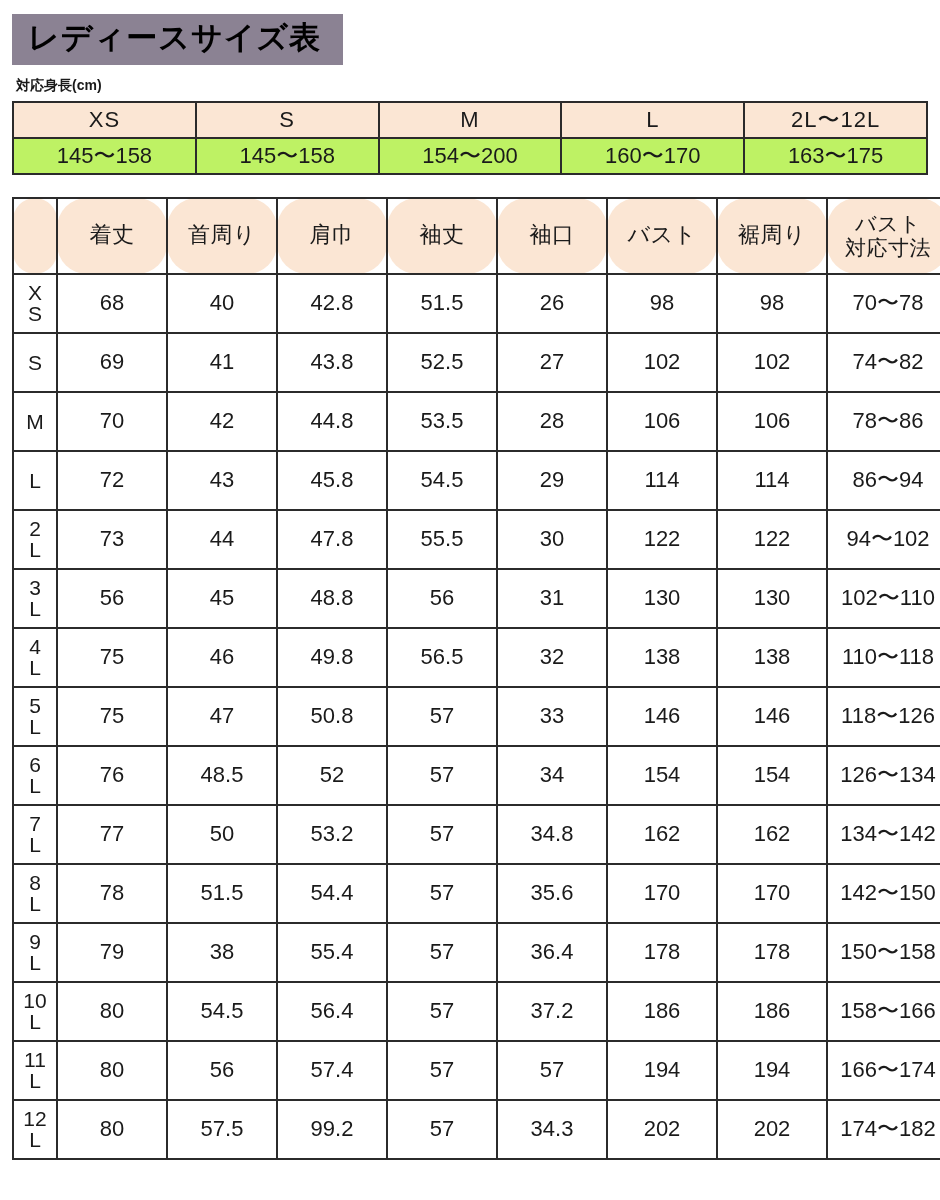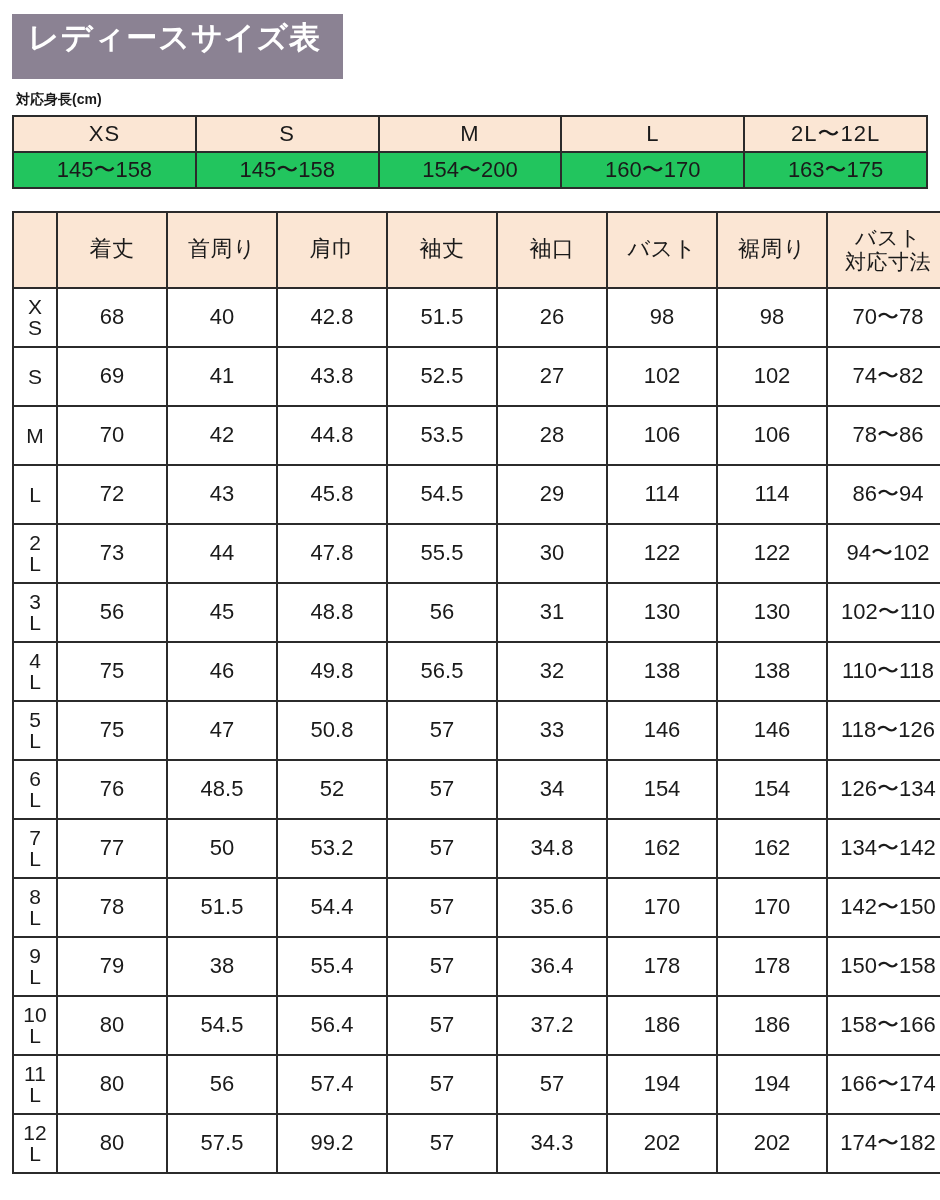--- a/index.html
+++ b/index.html
@@ -19,25 +19,25 @@
     width: 940px;
     height: 1200px;
     box-sizing: border-box;
     padding: 14px 12px 0 12px;
   }
 
   
   .title-banner {
     display: inline-block;
     background: #8b8293;
-    color: #ffffff;
+    color: #000000;
     font-size: 31px;
     font-weight: bold;
     letter-spacing: 1px;
-    padding: 8px 22px 24px 16px;
+    padding: 8px 22px 10px 16px;
     line-height: 1.05;
   }
 
   
   .section-label {
     font-size: 14px;
     font-weight: bold;
     margin: 12px 0 6px 4px;
     letter-spacing: 0px;
   }
@@ -58,21 +58,21 @@
     height: 34px;
     padding: 0;
     margin-top: 18px;
   }
   .height-table tr.head td {
     background: #fbe6d4;
     font-weight: normal;
     letter-spacing: 1px;
   }
   .height-table tr.vals td {
-    background: #22c55e;
+    background: #bef264;
     letter-spacing: 0px;
   }
 
   
   .meas-wrap {
     margin-top: 22px;
   }
   .meas-table {
     width: 916px;
     border-collapse: collapse;
@@ -85,20 +85,21 @@
     font-size: 22px;
     font-weight: normal;
     height: 57px;
     line-height: 1.12;
   }
   .meas-table thead th {
     background: #fbe6d4;
     height: 74px;
     font-size: 22px;
     letter-spacing: 0.5px;
+    border-radius: 30px;
   }
   .meas-table thead th.corner {
     background: #fbe6d4;
     width: 44px;
   }
   .meas-table thead th.two-line {
     font-size: 21px;
     line-height: 1.14;
   }
   .meas-table tbody th.rowhead {

